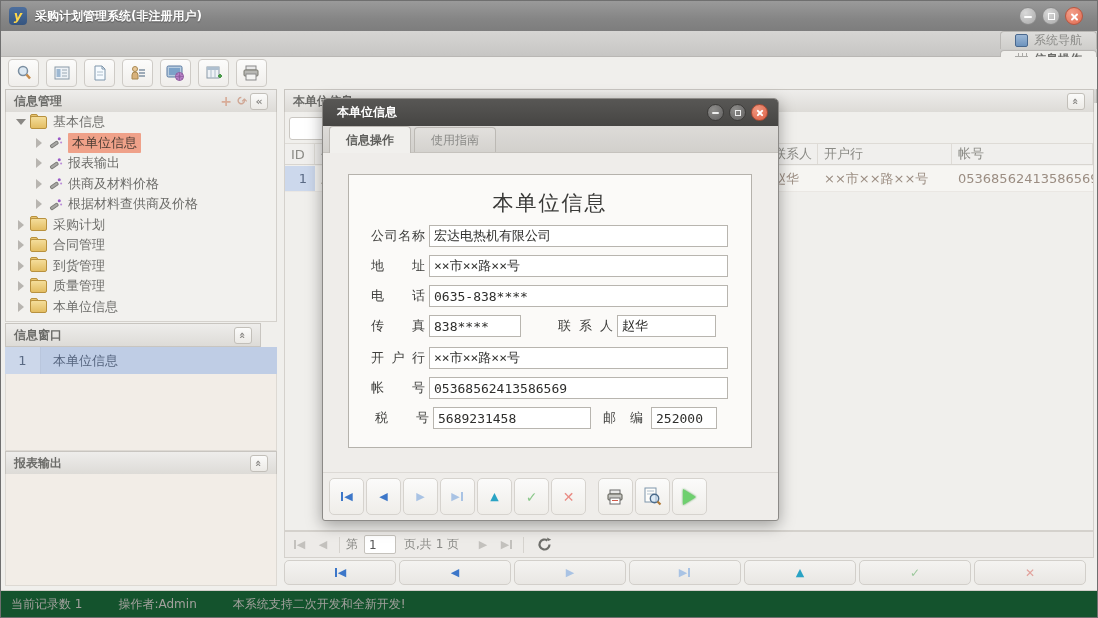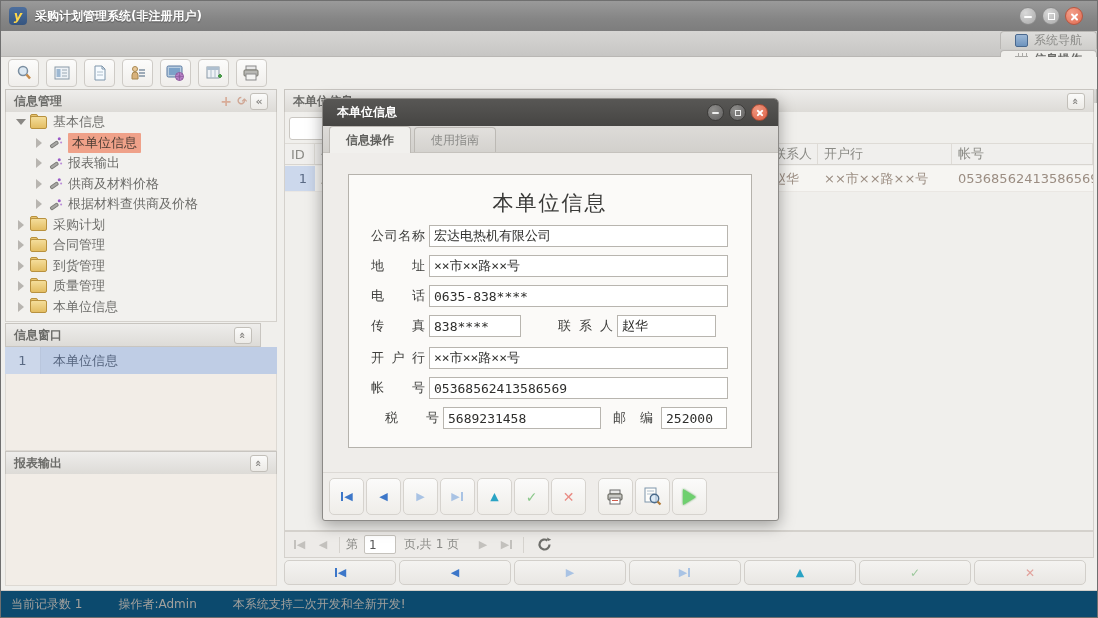--- a/index.html
+++ b/index.html
@@ -97,21 +97,21 @@
   .bar2 { display:inline-block; width:2px; height:9px; background:currentColor; margin:0 1px; }
   .tri { font-size:11px; line-height:1; }
 
   
   .bigbtns { position:absolute; left:283px; top:559px; width:810px; height:26px; display:flex; gap:3px; }
   .bbtn { width:112px; height:25px; border:1px solid #d2cfca; border-radius:5px; background:linear-gradient(#f4f3f1,#e9e7e3);
     display:flex; align-items:center; justify-content:center; font-size:12px; }
   .blue { color:#3d77c9; } .lblue { color:#a9c3e4; } .teal { color:#2aa3c4; } .green { color:#9cc89c; } .red { color:#e2a19b; }
 
   
-  .statusbar { position:absolute; left:0; top:589px; width:100%; height:28px; background:#0c4a6e; border-top:1px solid #d2cfca;
+  .statusbar { position:absolute; left:0; top:589px; width:100%; height:28px; background:#14532d; border-top:1px solid #d2cfca;
     display:flex; align-items:center; font-size:12px; color:#a3a19d; gap:36px; padding-left:10px; }
 
   
   .dialog { position:absolute; left:321px; top:97px; width:457px; height:423px; background:#efedea;
     border:1px solid #8c8a87; border-radius:5px 5px 3px 3px; box-shadow:0 4px 16px rgba(0,0,0,.35); z-index:10; }
   .dlg-title { height:27px; background:linear-gradient(#585755,#464543); border-radius:4px 4px 0 0;
     display:flex; align-items:center; color:#fff; font-weight:bold; font-size:12px; padding-left:14px; }
   .dlg-btns { margin-left:auto; margin-right:10px; display:flex; gap:5px; }
   .dbtn { width:17px; height:17px; border-radius:50%; position:relative; background:radial-gradient(circle at 35% 30%,#8e8d8b,#616060); border:1px solid #3c3b39; }
   .dbtn.close { background:radial-gradient(circle at 35% 30%,#f09880,#dd5f44); border-color:#a84a34; }
@@ -483,21 +483,21 @@
         <input class="finput" style="width: 99px;" value="赵华">
       </div>
       <div class="frow" style="left:22px;top:172px;">
         <span class="flabel w4">开户行</span>
         <input class="finput" style="width: 299px;" value="××市××路××号">
       </div>
       <div class="frow" style="left:22px;top:202px;">
         <span class="flabel w4">帐号</span>
         <input class="finput" style="width: 299px;" value="05368562413586569">
       </div>
-      <div class="frow" style="left:36px;top:232px;">
+      <div class="frow" style="left:26px;top:232px;">
         <span class="flabel w4">税号</span>
         <input class="finput" style="width: 158px;" value="5689231458">
         <span class="flabel w2" style="margin-left:12px;">邮编</span>
         <input class="finput" style="width: 66px; margin-left: 4px;" value="252000">
       </div>
     </div>
 
     <div class="navbar">
       <div class="nbtn blue">
           <span class="bar2"></span>

